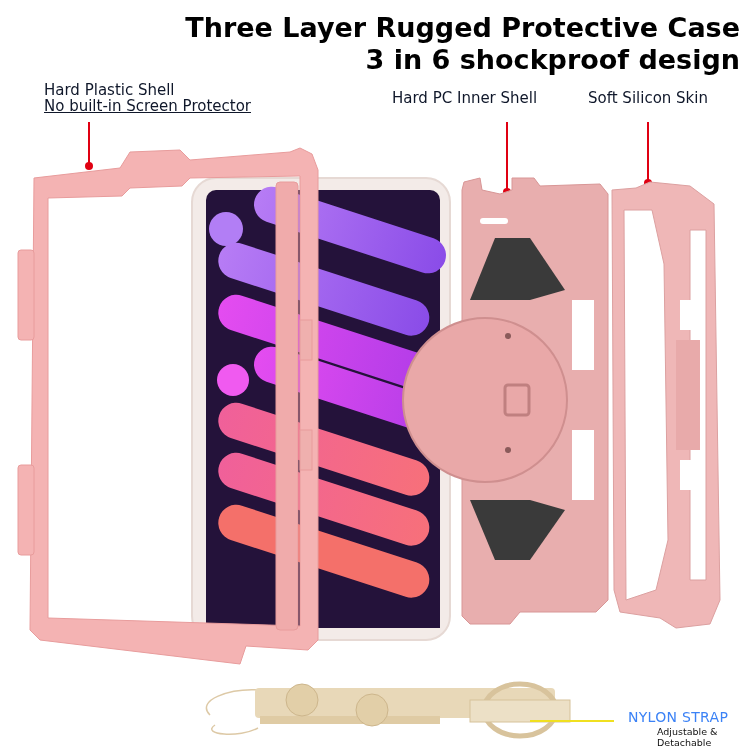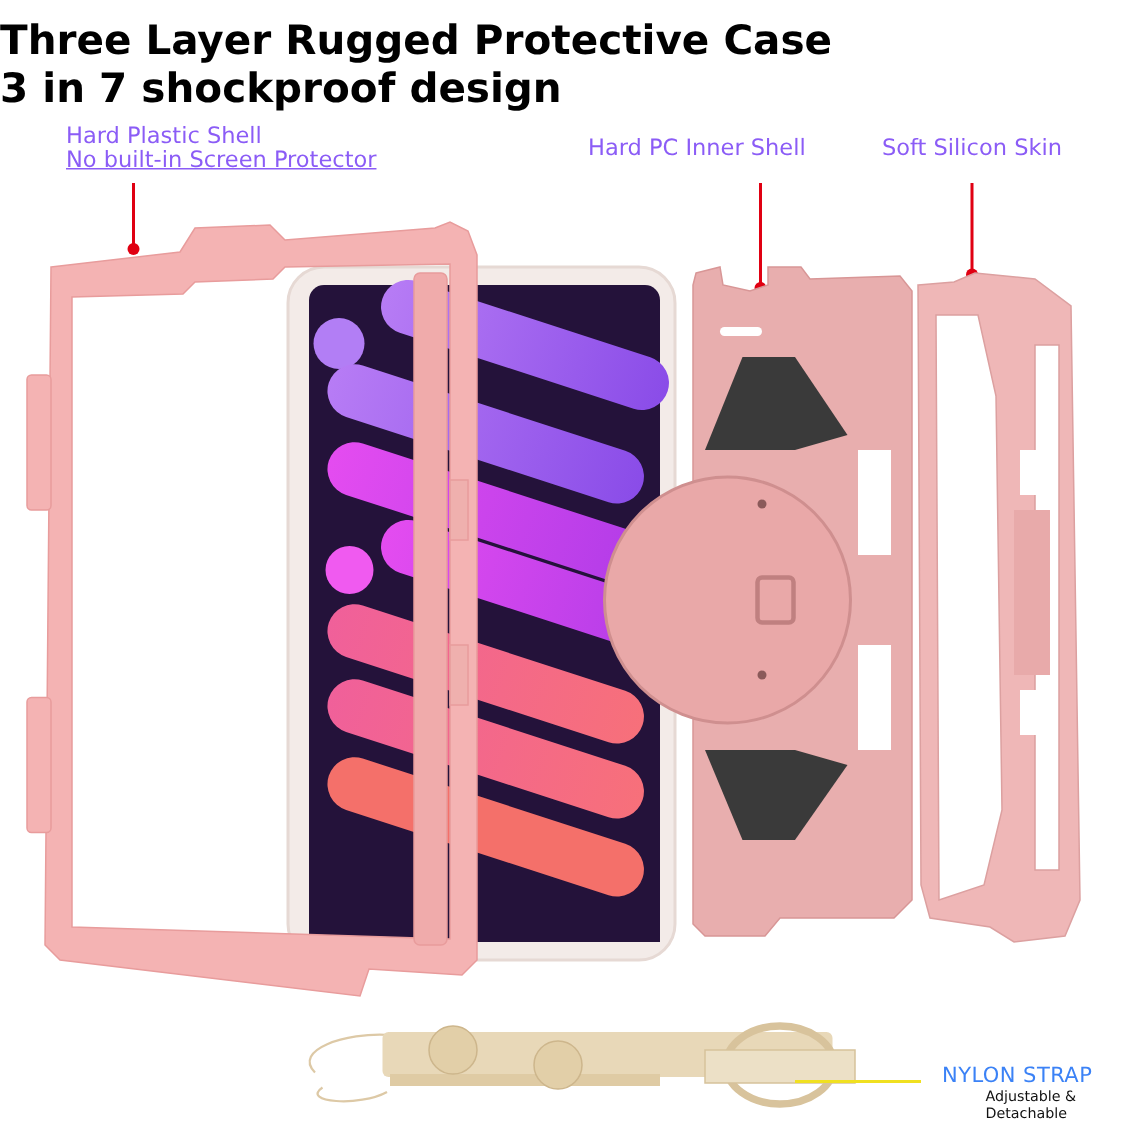--- a/index.html
+++ b/index.html
@@ -1,32 +1,32 @@
 <!DOCTYPE html>
 <html><head>
 <meta charset="utf-8">
 <style>
   html, body { margin: 0; padding: 0; background: #ffffff; }
   body { width: 750px; height: 750px; position: relative; overflow: hidden; font-family: "DejaVu Sans", sans-serif; }
-  .title { position: absolute; left: 0; width: 740px; text-align: left; font-weight: bold; color: #000; font-size: 27px; line-height: 32px; }
+  .title { position: absolute; left: 0; width: 740px; text-align: right; font-weight: bold; color: #000; font-size: 27px; line-height: 32px; }
   .t1 { top: 12px; }
   .t2 { top: 44px; }
-  .label { position: absolute; color: #8b5cf6; font-size: 15px; line-height: 17px; white-space: nowrap; }
+  .label { position: absolute; color: #0f172a; font-size: 15px; line-height: 17px; white-space: nowrap; }
   .leader { position: absolute; width: 2px; background: #e00012; }
   .dot { position: absolute; width: 8px; height: 8px; border-radius: 50%; background: #e00012; }
   svg { position: absolute; left: 0; top: 0; }
   .strap-title { position: absolute; left: 628px; top: 709px; font-size: 14px; color: #3b82f6; letter-spacing: 0.3px; }
   .strap-sub { position: absolute; left: 628px; top: 726px; font-size: 9.5px; color: #111; margin-left: 29px; }
   .yline { position: absolute; left: 530px; top: 720px; width: 84px; height: 2px; background: #f0e020; }
 </style>
 </head>
 <body>
 
 <div class="title t1">Three Layer Rugged Protective Case</div>
-<div class="title t2">3 in 7 shockproof design</div>
+<div class="title t2">3 in 6 shockproof design</div>
 
 <div class="label" style="left:44px; top:82px;">Hard Plastic Shell</div>
 <div class="label" style="left:44px; top:98px;text-decoration:underline;">No built-in Screen Protector</div>
 <div class="label" style="left:392px; top:90px;text-align:center;">Hard PC Inner Shell</div>
 <div class="label" style="left:588px; top:90px;">Soft Silicon Skin</div>
 
 <div class="leader" style="left:88px; top:122px; height:44px;"></div>
 <div class="dot" style="left:85px; top:162px;"></div>
 <div class="leader" style="left:506px; top:122px; height:70px;"></div>
 <div class="dot" style="left:503px; top:188px;"></div>

